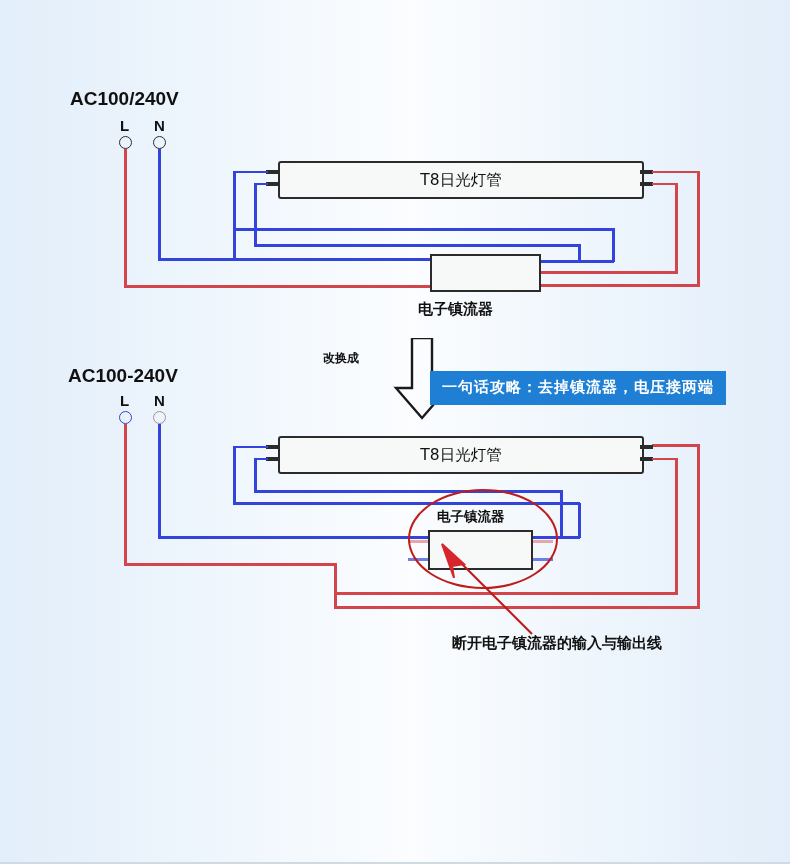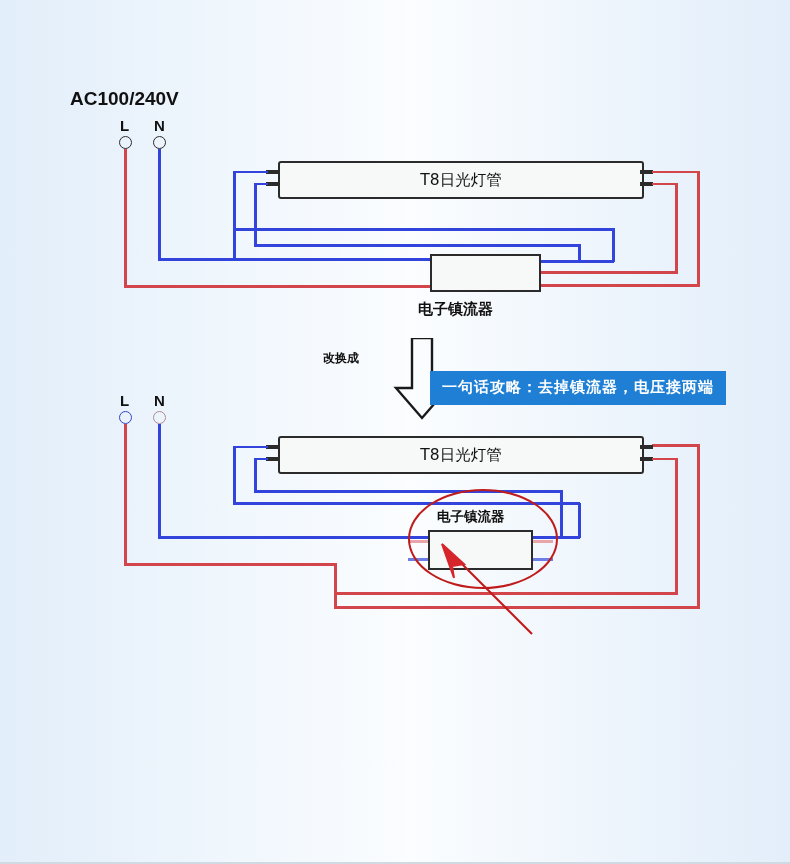--- a/index.html
+++ b/index.html
@@ -151,20 +151,21 @@
   <div class="abs ballast-label" style="left:418px;top:300px;">电子镇流器</div>
 
   <div class="abs convert-label" style="left:323px;top:350px;">改换成</div>
 
   <svg class="abs" style="left:390px;top:338px;" width="64" height="82" viewBox="0 0 64 82">
     <polygon points="22,0 42,0 42,50 58,50 32,80 6,50 22,50" fill="#ffffff" fill-opacity="0" stroke="#1a1a1a" stroke-width="2.4"></polygon>
   </svg>
 
   <div class="abs banner" style="left:430px;top:371px;">一句话攻略：去掉镇流器，电压接两端</div>
 
+  <div class="abs volt" style="left:68px;top:365px;">AC100-240V</div>
 
   <div class="abs pin-label" style="left:120px;top:392px;">L</div>
   <div class="abs pin-label" style="left:154px;top:392px;">N</div>
 
   <div class="term term-l2" style="left:119px;top:411px;"></div>
   <div class="term term-n2" style="left:153px;top:411px;"></div>
 
   <div class="abs wire wR" style="left:124px;top:424px;width:2.5px;height:141px;"></div>
   <div class="abs wire wR" style="left:124px;top:563px;width:212px;height:2.5px;"></div>
   <div class="abs wire wR" style="left:334px;top:563px;width:2.5px;height:45px;"></div>
@@ -207,14 +208,15 @@
   <div class="abs ballast-label-sm" style="left:437px;top:508px;">电子镇流器</div>
 
   <div class="abs ellipse" style="left:408px;top:489px;width:146px;height:96px;"></div>
 
 
   <svg class="abs" style="left:420px;top:530px;" width="130" height="110" viewBox="0 0 130 110">
     <line x1="112" y1="104" x2="34" y2="26" stroke="#c01b1b" stroke-width="2.2"></line>
     <polygon points="22,14 44,34 32,36 34,48" fill="#d6262b" stroke="#d6262b" stroke-width="2"></polygon>
   </svg>
 
+  <div class="abs caption" style="left:452px;top:634px;">断开电子镇流器的输入与输出线</div>
 
 </div>
 
 </body></html>

